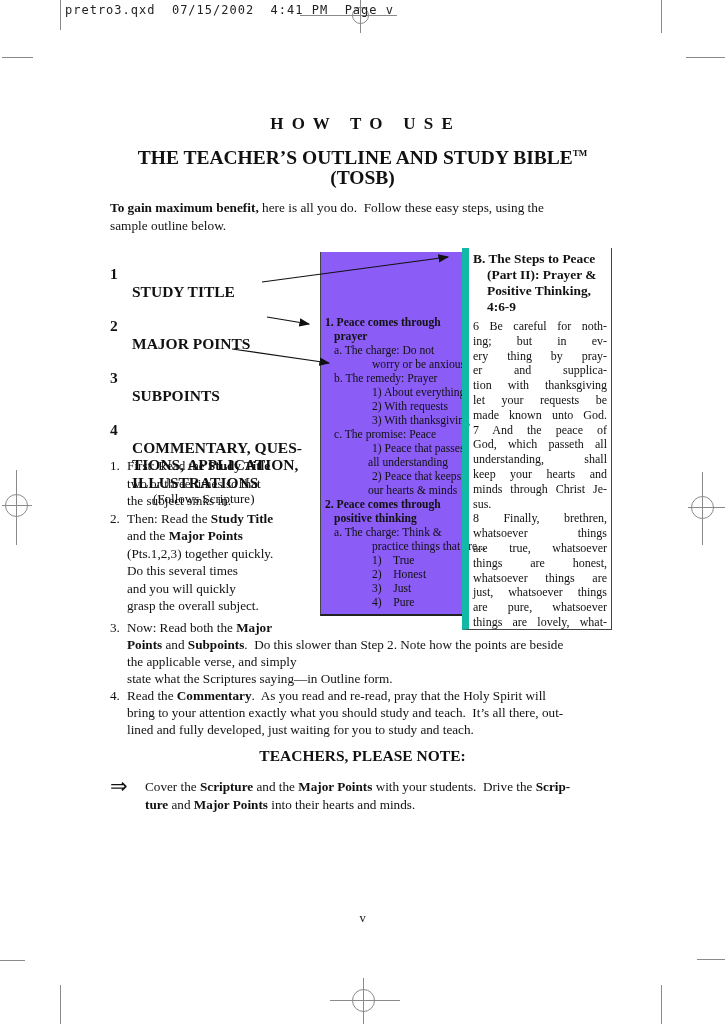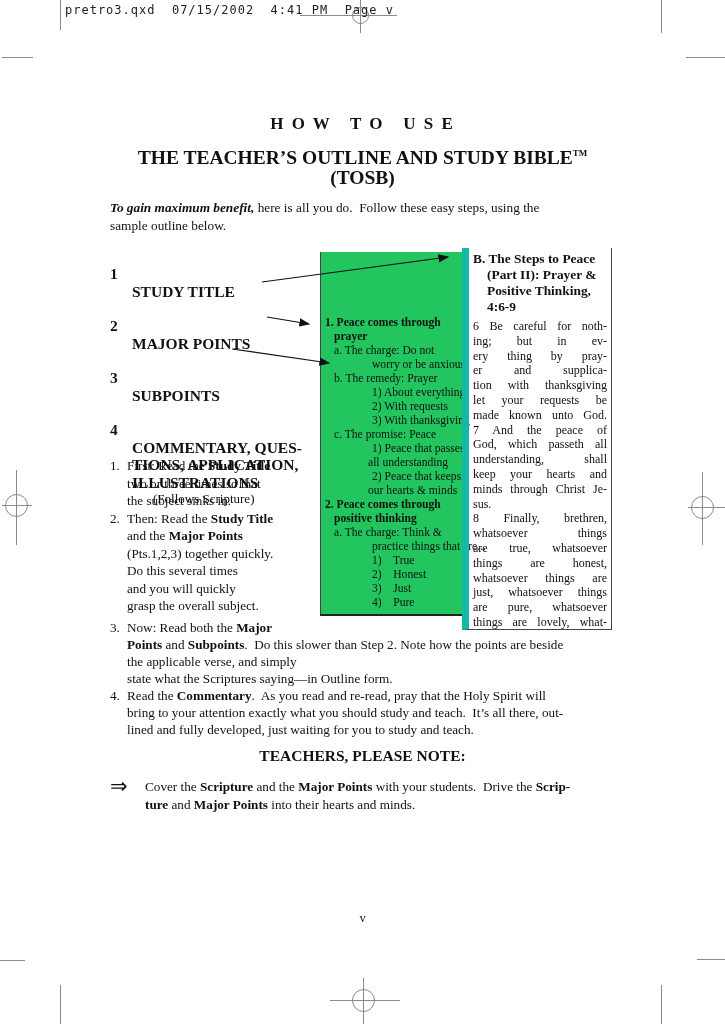--- a/index.html
+++ b/index.html
@@ -8,32 +8,32 @@
   svg.overlay{position:absolute;left:0;top:0;pointer-events:none;}
   .slug{position:absolute;left:65px;top:3px;font-family:"DejaVu Sans Mono",monospace;
         font-size:12px;letter-spacing:1px;white-space:pre;color:#222;}
   .title-block{position:absolute;left:100px;top:114px;width:525px;text-align:center;}
   .kicker{font-weight:bold;font-size:17px;letter-spacing:2px;white-space:pre;}
   .main-title{margin-top:9px;font-weight:bold;font-size:19.5px;line-height:21px;}
   .main-title sup{font-size:9px;vertical-align:super;letter-spacing:0;}
   .sub-title{font-weight:bold;font-size:19.5px;line-height:20px;}
   .intro{position:absolute;left:110px;top:199px;font-size:13.3px;line-height:17.5px;white-space:pre;}
   .b{font-weight:bold;}
-  .bi{font-weight:bold;font-style:italic;}
+  .bi{font-weight:bold;}
   .legend{position:absolute;left:110px;top:265px;width:215px;}
   .legend-item{position:relative;padding-left:22px;font-weight:bold;font-size:15.5px;
                line-height:17.5px;margin-bottom:17px;white-space:pre-line;}
   .legend-num{position:absolute;left:0;top:0;}
   .legend-note{font-weight:normal;font-size:13px;line-height:16px;white-space:pre;padding-left:21px;}
   .steps12{position:absolute;left:110px;top:457px;width:230px;font-size:13.2px;line-height:17.5px;}
   .steps34{position:absolute;left:110px;top:619px;width:540px;font-size:13.2px;line-height:17px;}
   .step{position:relative;padding-left:17px;}
   .step-num{position:absolute;left:0;top:0;}
   .step-body{white-space:pre;}
-  .outline-box{position:absolute;left:320px;top:252px;width:142px;height:364px;background:#22c55e;
+  .outline-box{position:absolute;left:320px;top:252px;width:142px;height:364px;background:#8b5cf6;
                border-left:1px solid #444;border-bottom:2px solid #222;box-sizing:border-box;
                padding-top:64px;}
   .ol-line{font-size:11.6px;line-height:14px;white-space:pre;}
   .ol-line.b{font-weight:bold;}
   .ind0{padding-left:4px;} .ind1{padding-left:13px;} .ind2{padding-left:51px;} .ind3{padding-left:47px;}
   .scripture-box{position:absolute;left:462px;top:248px;width:150px;height:382px;
                  border-left:7px solid #14b8a6;border-right:1px solid #444;border-bottom:1px solid #444;
                  box-sizing:border-box;padding:3px 4px 0 4px;}
   .scripture-heading{font-weight:bold;font-size:13.4px;line-height:16px;white-space:pre;
                      padding-left:14px;text-indent:-14px;}

